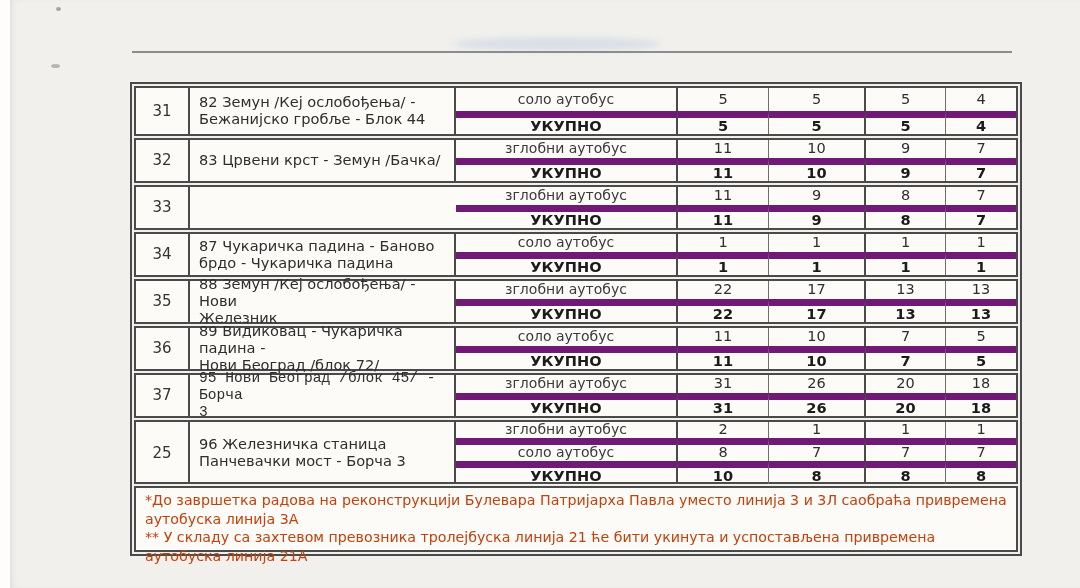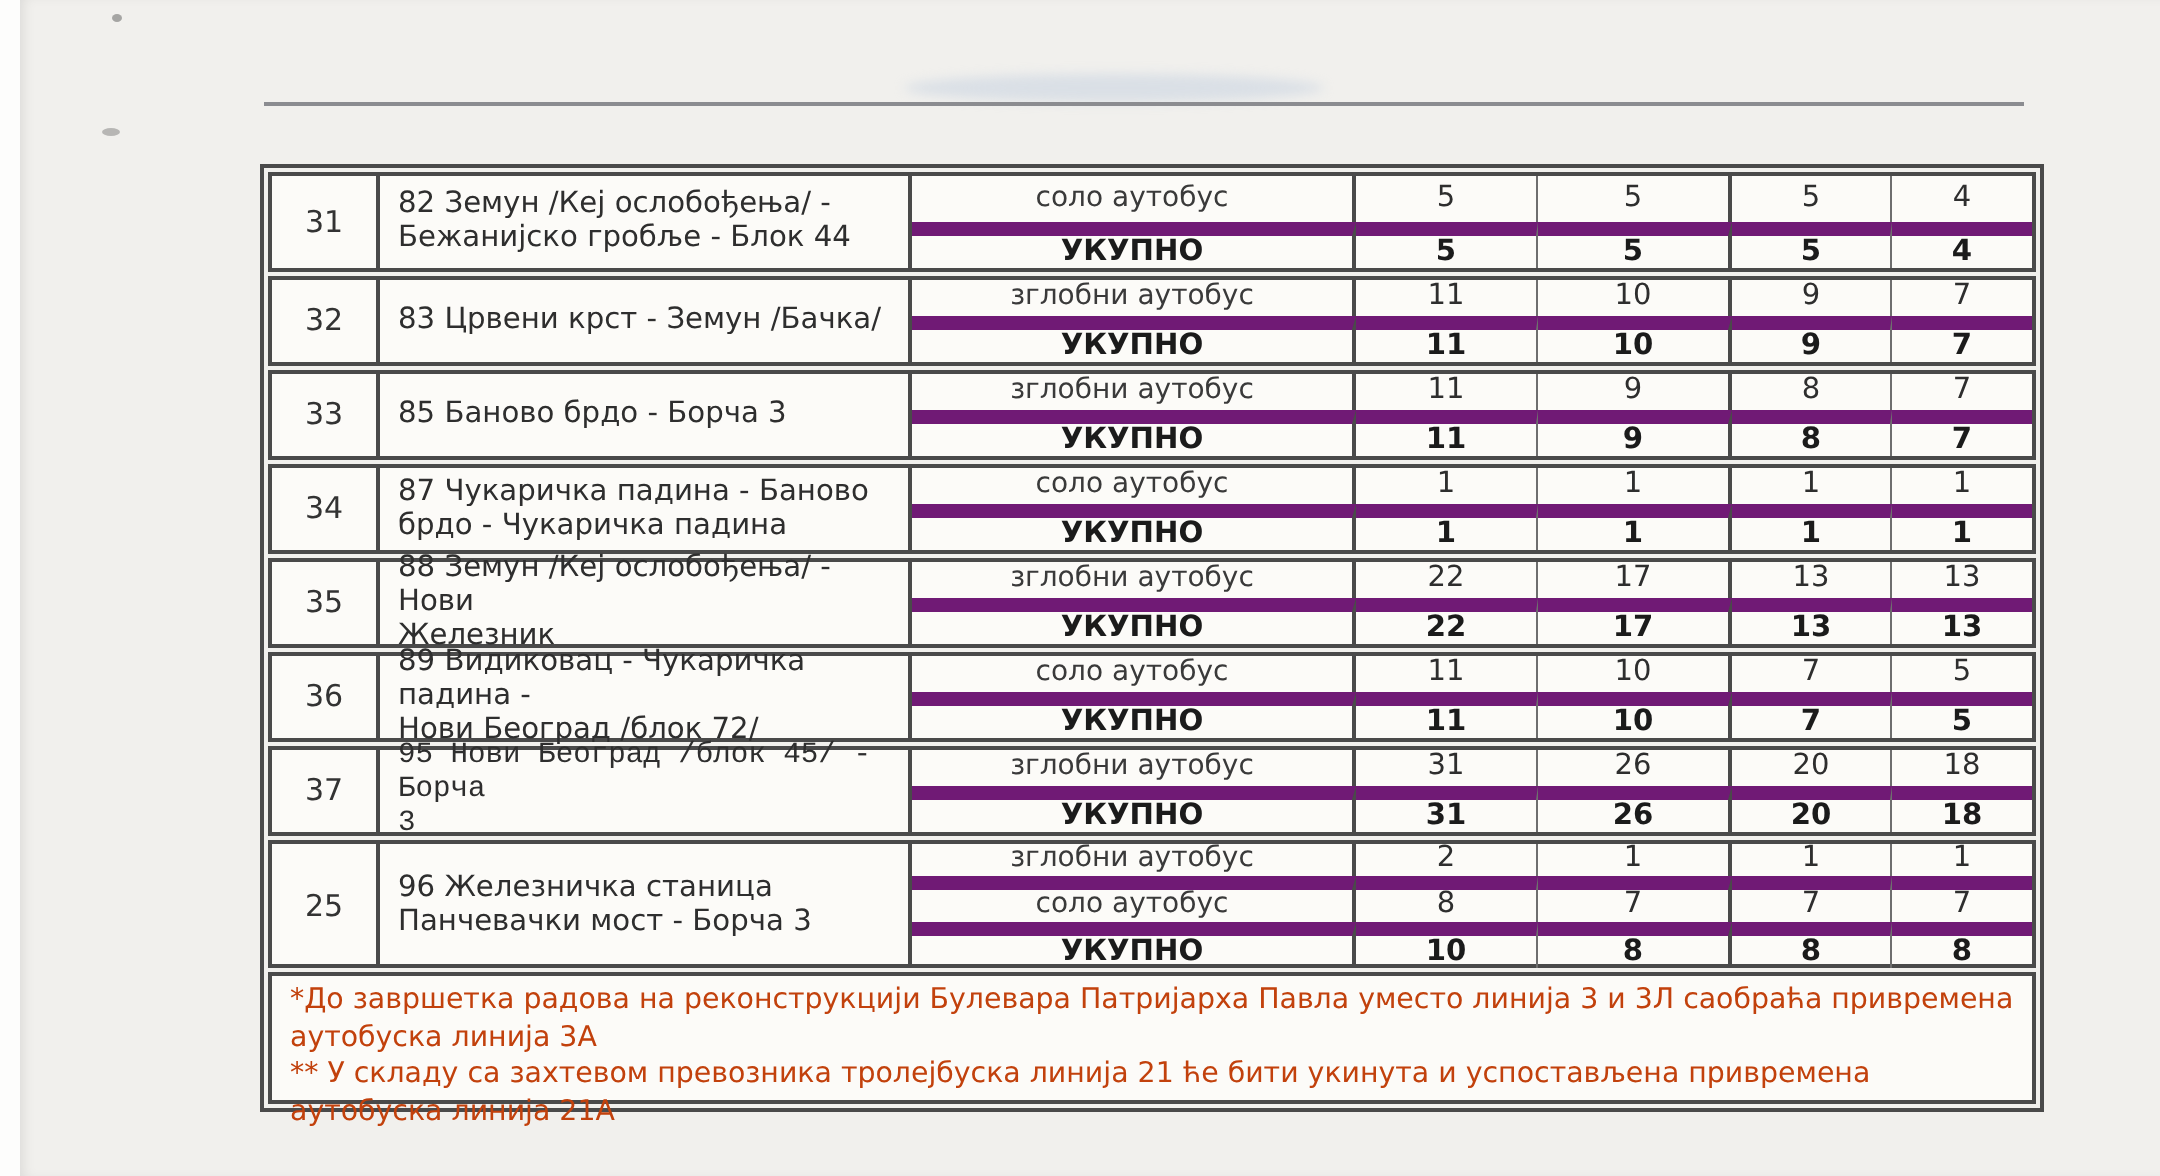--- a/index.html
+++ b/index.html
@@ -94,21 +94,20 @@
           <div class="c v3" style="grid-row: 1;">9</div>
           <div class="c v4" style="grid-row: 1;">7</div>
           <div class="c type sep total" style="grid-row: 2;">УКУПНО</div>
           <div class="c v1 sep total" style="grid-row: 2;">11</div>
           <div class="c v2 sep total" style="grid-row: 2;">10</div>
           <div class="c v3 sep total" style="grid-row: 2;">9</div>
           <div class="c v4 sep total" style="grid-row: 2;">7</div>
         </div>
         <div class="block" style="grid-template-rows: repeat(2, 1fr);">
           <div class="c num" style="grid-row: 1 / span 2;">33</div>
-          <div class="c route" style="grid-row: 1 / span 2;">85 Баново брдо - Борча 3</div>
           <div class="c type" style="grid-row: 1;">зглобни аутобус</div>
           <div class="c v1" style="grid-row: 1;">11</div>
           <div class="c v2" style="grid-row: 1;">9</div>
           <div class="c v3" style="grid-row: 1;">8</div>
           <div class="c v4" style="grid-row: 1;">7</div>
           <div class="c type sep total" style="grid-row: 2;">УКУПНО</div>
           <div class="c v1 sep total" style="grid-row: 2;">11</div>
           <div class="c v2 sep total" style="grid-row: 2;">9</div>
           <div class="c v3 sep total" style="grid-row: 2;">8</div>
           <div class="c v4 sep total" style="grid-row: 2;">7</div>

